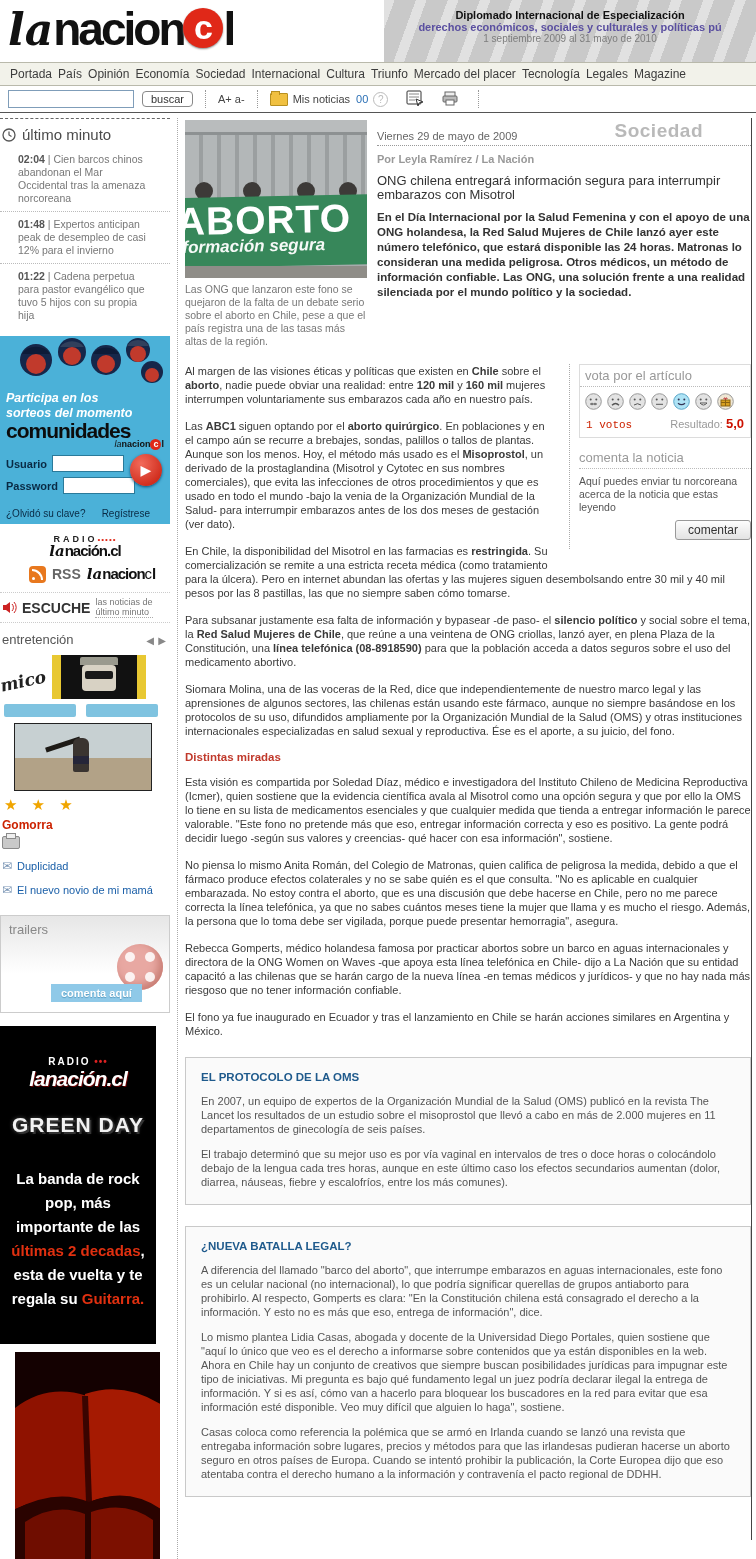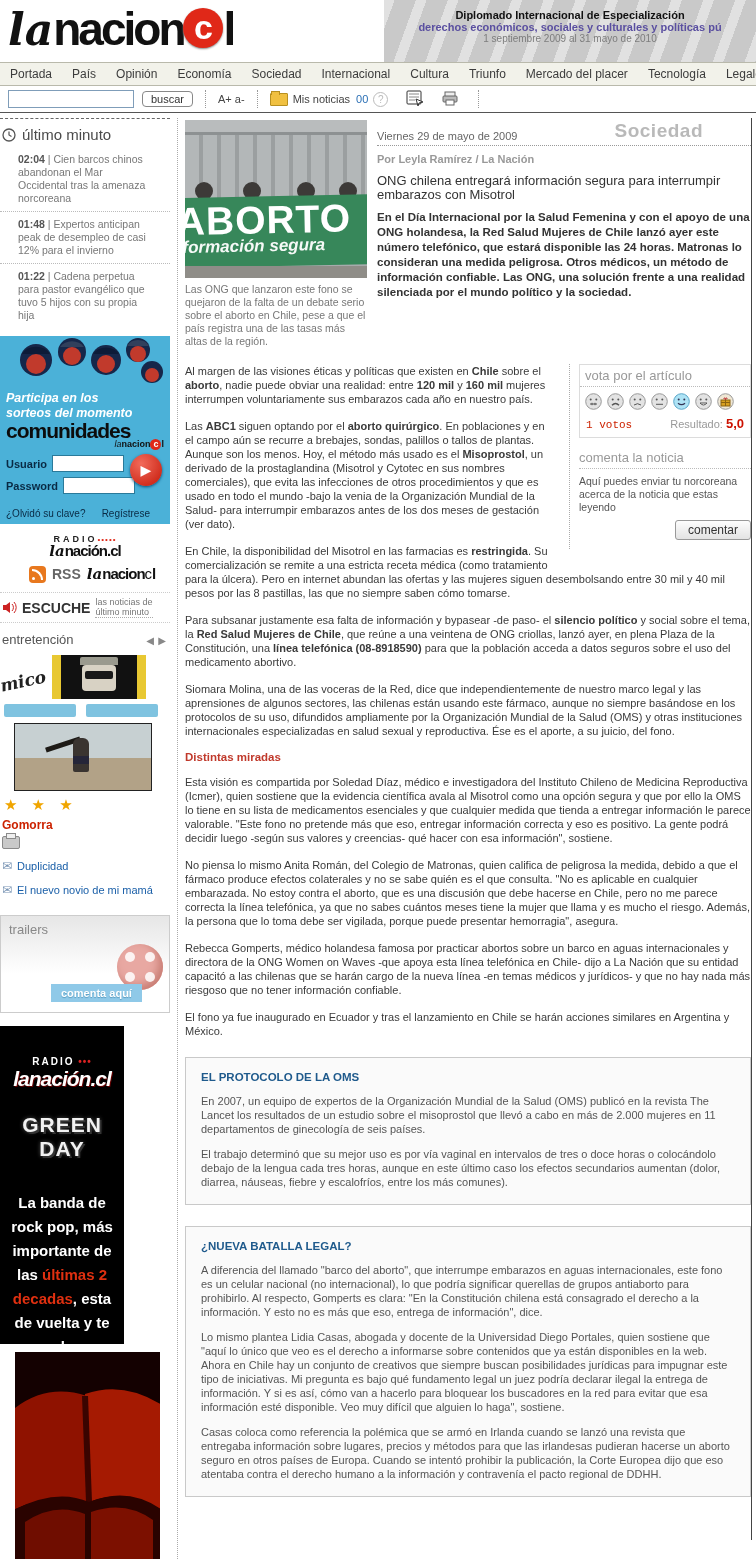--- a/index.html
+++ b/index.html
@@ -15,21 +15,21 @@
       font-size:34px;font-weight:bold;text-align:center;line-height:38px;vertical-align:6px;box-shadow:0 1px 2px #888;}
   .logo .l{font-size:46px;font-weight:bold;color:#111;}
   .top-ad{position:absolute;right:0;top:0;width:372px;height:62px;background:#c9c9c9;
       background-image:repeating-linear-gradient(110deg,rgba(255,255,255,.45) 0 10px,rgba(255,255,255,0) 10px 30px);
       text-align:center;padding-top:9px;box-sizing:border-box;overflow:hidden;}
   .top-ad .l1{font-size:11px;font-weight:bold;color:#111;}
   .top-ad .l2{font-size:11px;font-weight:bold;color:#5a4fa0;white-space:nowrap;}
   .top-ad .l3{font-size:10px;color:#7d7d7d;}
   
   .nav{height:22px;background:#f2f2ea;border-top:1px solid #b9b9ab;border-bottom:1px solid #b9b9ab;
-       display:flex;align-items:center;column-gap:20px;padding-left:10px;overflow:hidden;white-space:nowrap;}
+       display:flex;align-items:center;column-gap:6px;padding-left:10px;overflow:hidden;white-space:nowrap;}
   .nav a{font-size:12px;color:#3c3c3c;text-decoration:none;}
   
   .toolbar{height:26px;border-bottom:1px solid #555;display:flex;align-items:center;font-size:11px;color:#444;}
   .toolbar input{width:120px;height:14px;border:1px solid #7f9db9;margin-left:8px;font-size:11px;}
   .btn-buscar{margin-left:8px;font-size:11px;color:#333;background:#fff;border:1px solid #888;border-radius:4px;padding:1px 8px;}
   .tsep{border-left:1px dotted #999;height:18px;margin:0 12px;}
   .blue{color:#2a6fb5;}
   .qmark{display:inline-block;width:13px;height:13px;border:1px solid #bbb;border-radius:50%;color:#bbb;
          font-size:10px;text-align:center;line-height:13px;margin-left:5px;}
   .folder{display:inline-block;width:16px;height:11px;background:#f0c040;border:1px solid #b89020;border-radius:1px;
@@ -93,21 +93,21 @@
   .print-ic:before{content:"";position:absolute;left:3px;top:-4px;width:8px;height:4px;background:#eee;border:1px solid #8a8a8a;}
   .side-link{margin-top:10px;font-size:11px;color:#1a5fa8;display:flex;align-items:center;gap:5px;padding-left:2px;}
   .env{color:#7a95b5;font-size:12px;}
   .trailers{margin-top:18px;border:1px solid #ccc;background:linear-gradient(#e6e6e6,#fff 60%);height:96px;position:relative;}
   .trailers .t{position:absolute;left:8px;top:6px;font-size:13px;color:#888;}
   .reel{position:absolute;right:6px;top:28px;width:46px;height:46px;border-radius:50%;background:#e8a8a2;
         box-shadow:inset -4px -4px 8px #c87d74;}
   .reel i{position:absolute;width:10px;height:10px;border-radius:50%;background:#fff;opacity:.85;}
   .btn-comenta{position:absolute;left:50px;bottom:10px;background:#8fc9e8;color:#fff;font-weight:bold;font-size:11px;
         border:none;padding:3px 10px;text-shadow:0 1px 1px #5a9cc0;}
-  .gd{margin-top:13px;width:124px;background:#000;text-align:center;padding:30px 6px 6px;box-sizing:border-box;height:318px;}
+  .gd{margin-top:13px;width:156px;background:#000;text-align:center;padding:30px 6px 6px;box-sizing:border-box;height:318px;}
   .gd .radio{color:#fff;font-size:10px;font-weight:bold;letter-spacing:2px;}
   .gd .radio .dots{color:#d22;letter-spacing:1px;}
   .gd .brand{color:#fff;font-size:21px;font-weight:bold;font-style:italic;letter-spacing:-1px;text-shadow:1px 1px 0 #600;}
   .gd .brand .cl{color:#fff;}
   .gd .band{margin-top:22px;color:#f2f2f2;font-size:21px;font-weight:bold;letter-spacing:1px;
         text-shadow:2px 2px 0 #333,0 0 4px #555;}
   .gd .txt{margin-top:30px;color:#fff;font-size:15px;font-weight:bold;line-height:24px;}
   .gd .txt .red{color:#e03010;}
   .seats{margin:8px 0 0 15px;width:145px;height:297px;display:block;}
   

